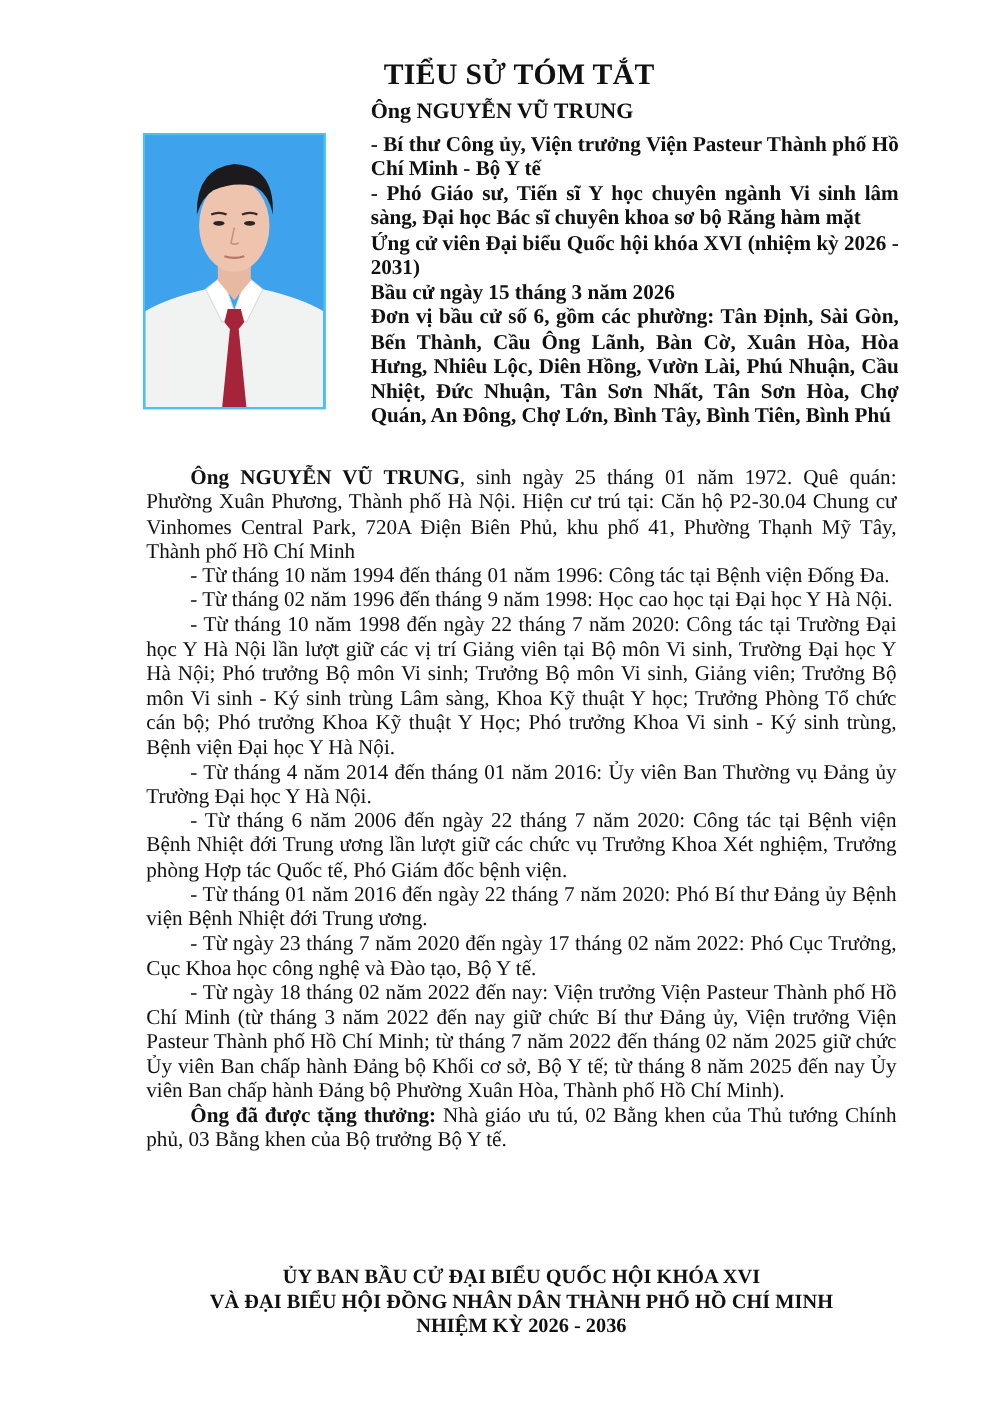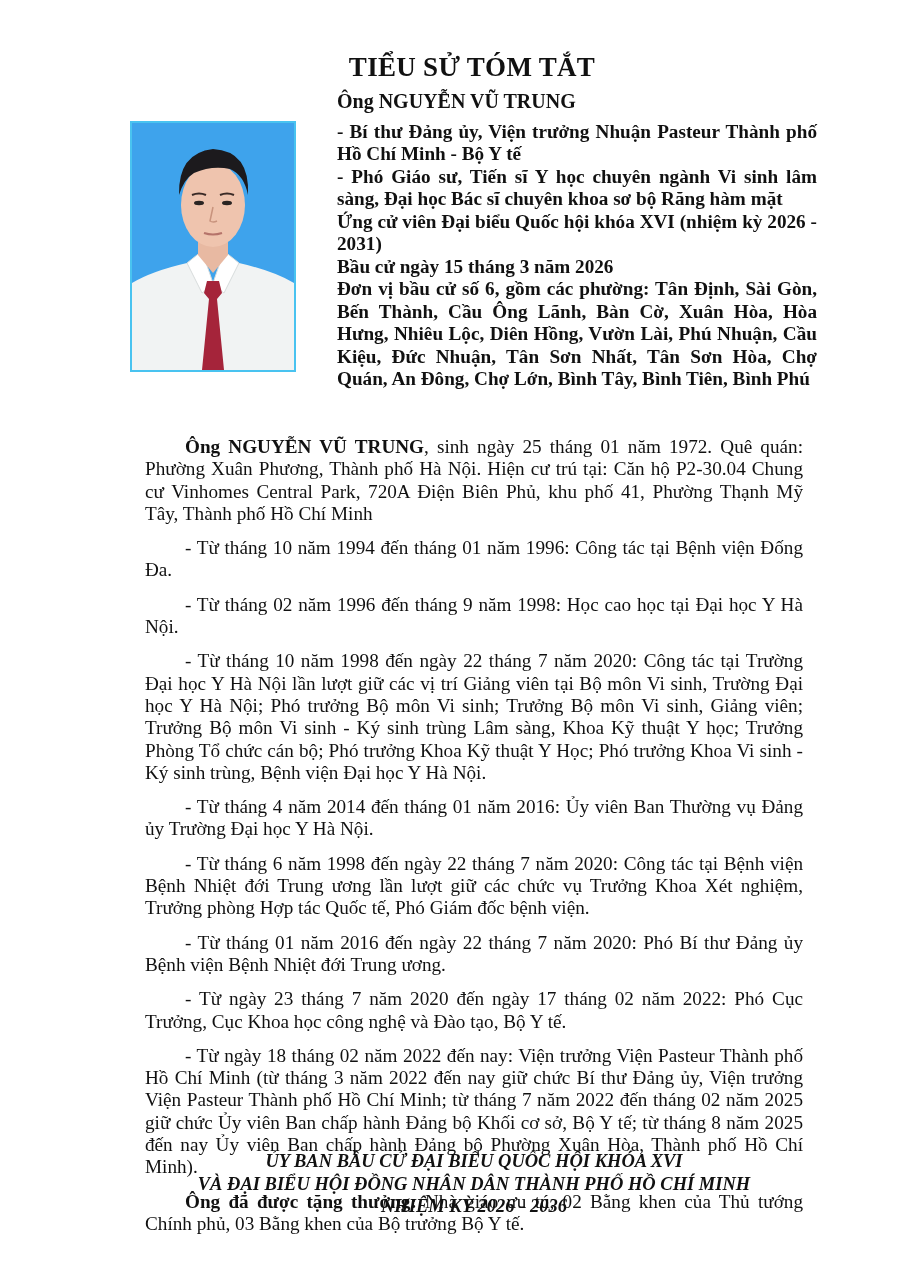--- a/index.html
+++ b/index.html
@@ -8,24 +8,24 @@
   .title { position: absolute; left: 0; width: 900px; top: 52px; text-align: center;
            font-weight: bold; font-size: 27px; letter-spacing: 0.3px; margin-left: 22px; }
   .photo { position: absolute; left: 130px; top: 121px; width: 166px; height: 251px;
            background: #3ea3ec; border: 2px solid #49c3f0; box-sizing: border-box; overflow: hidden; }
   .header-block { position: absolute; left: 337px; top: 90px; width: 480px;
                   font-weight: bold; font-size: 19.2px; line-height: 22.5px; }
   .header-block .name { font-size: 20px; margin-bottom: 8px; }
   .header-block .just { text-align: justify; }
   .body-block { position: absolute; left: 133px; top: 424px; width: 682px;
                 font-size: 19.2px; line-height: 22.3px; text-align: justify; }
-  .body-block p { margin: 12px; text-indent: 40px; }
+  .body-block p { margin: 0; text-indent: 40px; }
   .body-block .bold { font-weight: bold; }
   .footer { position: absolute; left: 133px; width: 682px; top: 1150px; text-align: center;
-            font-weight: bold; font-size: 18.5px; line-height: 22.5px; font-style: italic; }
+            font-weight: bold; font-size: 18.5px; line-height: 22.5px; }
 </style>
 </head>
 <body>
 
 <div class="title">TIỂU SỬ TÓM TẮT</div>
 
 <div class="photo" aria-label="Portrait photo of Ông Nguyễn Vũ Trung">
   <svg width="162" height="247" viewBox="0 0 162 247">
     <rect x="0" y="0" width="162" height="247" fill="#3ea3ec"></rect>
 
@@ -46,34 +46,34 @@
     <path d="M60 72 Q67 69 74 72" stroke="#3a2a26" stroke-width="2" fill="none"></path>
     <path d="M88 72 Q95 69 102 72" stroke="#3a2a26" stroke-width="2" fill="none"></path>
 
     <path d="M81 84 L78 98 Q81 100 85 98" stroke="#c8937d" stroke-width="1.5" fill="none"></path>
     <path d="M72 110 Q81 113 90 110" stroke="#b5736a" stroke-width="2" fill="none"></path>
   </svg>
 </div>
 
 <div class="header-block">
   <div class="name">Ông NGUYỄN VŨ TRUNG</div>
-  <div class="just">- Bí thư Đảng ủy, Viện trưởng Nhuận Pasteur Thành phố Hồ Chí Minh - Bộ Y tế</div>
+  <div class="just">- Bí thư Công ủy, Viện trưởng Viện Pasteur Thành phố Hồ Chí Minh - Bộ Y tế</div>
   <div class="just">- Phó Giáo sư, Tiến sĩ Y học chuyên ngành Vi sinh lâm sàng, Đại học Bác sĩ chuyên khoa sơ bộ Răng hàm mặt</div>
   <div class="just">Ứng cử viên Đại biểu Quốc hội khóa XVI (nhiệm kỳ 2026 - 2031)</div>
   <div>Bầu cử ngày 15 tháng 3 năm 2026</div>
-  <div class="just">Đơn vị bầu cử số 6, gồm các phường: Tân Định, Sài Gòn, Bến Thành, Cầu Ông Lãnh, Bàn Cờ, Xuân Hòa, Hòa Hưng, Nhiêu Lộc, Diên Hồng, Vườn Lài, Phú Nhuận, Cầu Kiệu, Đức Nhuận, Tân Sơn Nhất, Tân Sơn Hòa, Chợ Quán, An Đông, Chợ Lớn, Bình Tây, Bình Tiên, Bình Phú</div>
+  <div class="just">Đơn vị bầu cử số 6, gồm các phường: Tân Định, Sài Gòn, Bến Thành, Cầu Ông Lãnh, Bàn Cờ, Xuân Hòa, Hòa Hưng, Nhiêu Lộc, Diên Hồng, Vườn Lài, Phú Nhuận, Cầu Nhiệt, Đức Nhuận, Tân Sơn Nhất, Tân Sơn Hòa, Chợ Quán, An Đông, Chợ Lớn, Bình Tây, Bình Tiên, Bình Phú</div>
 </div>
 
 <div class="body-block">
   <p><span class="bold">Ông NGUYỄN VŨ TRUNG</span><span>, sinh ngày 25 tháng 01 năm 1972. Quê quán: Phường Xuân Phương, Thành phố Hà Nội. Hiện cư trú tại: Căn hộ P2-30.04 Chung cư Vinhomes Central Park, 720A Điện Biên Phủ, khu phố 41, Phường Thạnh Mỹ Tây, Thành phố Hồ Chí Minh</span></p>
   <p>- Từ tháng 10 năm 1994 đến tháng 01 năm 1996: Công tác tại Bệnh viện Đống Đa.</p>
   <p>- Từ tháng 02 năm 1996 đến tháng 9 năm 1998: Học cao học tại Đại học Y Hà Nội.</p>
   <p>- Từ tháng 10 năm 1998 đến ngày 22 tháng 7 năm 2020: Công tác tại Trường Đại học Y Hà Nội lần lượt giữ các vị trí Giảng viên tại Bộ môn Vi sinh, Trường Đại học Y Hà Nội; Phó trưởng Bộ môn Vi sinh; Trưởng Bộ môn Vi sinh, Giảng viên; Trưởng Bộ môn Vi sinh - Ký sinh trùng Lâm sàng, Khoa Kỹ thuật Y học; Trưởng Phòng Tổ chức cán bộ; Phó trưởng Khoa Kỹ thuật Y Học; Phó trưởng Khoa Vi sinh - Ký sinh trùng, Bệnh viện Đại học Y Hà Nội.</p>
   <p>- Từ tháng 4 năm 2014 đến tháng 01 năm 2016: Ủy viên Ban Thường vụ Đảng ủy Trường Đại học Y Hà Nội.</p>
-  <p>- Từ tháng 6 năm 1998 đến ngày 22 tháng 7 năm 2020: Công tác tại Bệnh viện Bệnh Nhiệt đới Trung ương lần lượt giữ các chức vụ Trưởng Khoa Xét nghiệm, Trưởng phòng Hợp tác Quốc tế, Phó Giám đốc bệnh viện.</p>
+  <p>- Từ tháng 6 năm 2006 đến ngày 22 tháng 7 năm 2020: Công tác tại Bệnh viện Bệnh Nhiệt đới Trung ương lần lượt giữ các chức vụ Trưởng Khoa Xét nghiệm, Trưởng phòng Hợp tác Quốc tế, Phó Giám đốc bệnh viện.</p>
   <p>- Từ tháng 01 năm 2016 đến ngày 22 tháng 7 năm 2020: Phó Bí thư Đảng ủy Bệnh viện Bệnh Nhiệt đới Trung ương.</p>
   <p>- Từ ngày 23 tháng 7 năm 2020 đến ngày 17 tháng 02 năm 2022: Phó Cục Trưởng, Cục Khoa học công nghệ và Đào tạo, Bộ Y tế.</p>
   <p>- Từ ngày 18 tháng 02 năm 2022 đến nay: Viện trưởng Viện Pasteur Thành phố Hồ Chí Minh (từ tháng 3 năm 2022 đến nay giữ chức Bí thư Đảng ủy, Viện trưởng Viện Pasteur Thành phố Hồ Chí Minh; từ tháng 7 năm 2022 đến tháng 02 năm 2025 giữ chức Ủy viên Ban chấp hành Đảng bộ Khối cơ sở, Bộ Y tế; từ tháng 8 năm 2025 đến nay Ủy viên Ban chấp hành Đảng bộ Phường Xuân Hòa, Thành phố Hồ Chí Minh).</p>
   <p><span class="bold">Ông đã được tặng thưởng:</span><span> Nhà giáo ưu tú, 02 Bằng khen của Thủ tướng Chính phủ, 03 Bằng khen của Bộ trưởng Bộ Y tế.</span></p>
 </div>
 
 <div class="footer">
   <div>ỦY BAN BẦU CỬ ĐẠI BIỂU QUỐC HỘI KHÓA XVI</div>
   <div>VÀ ĐẠI BIỂU HỘI ĐỒNG NHÂN DÂN THÀNH PHỐ HỒ CHÍ MINH</div>
   <div>NHIỆM KỲ 2026 - 2036</div>

